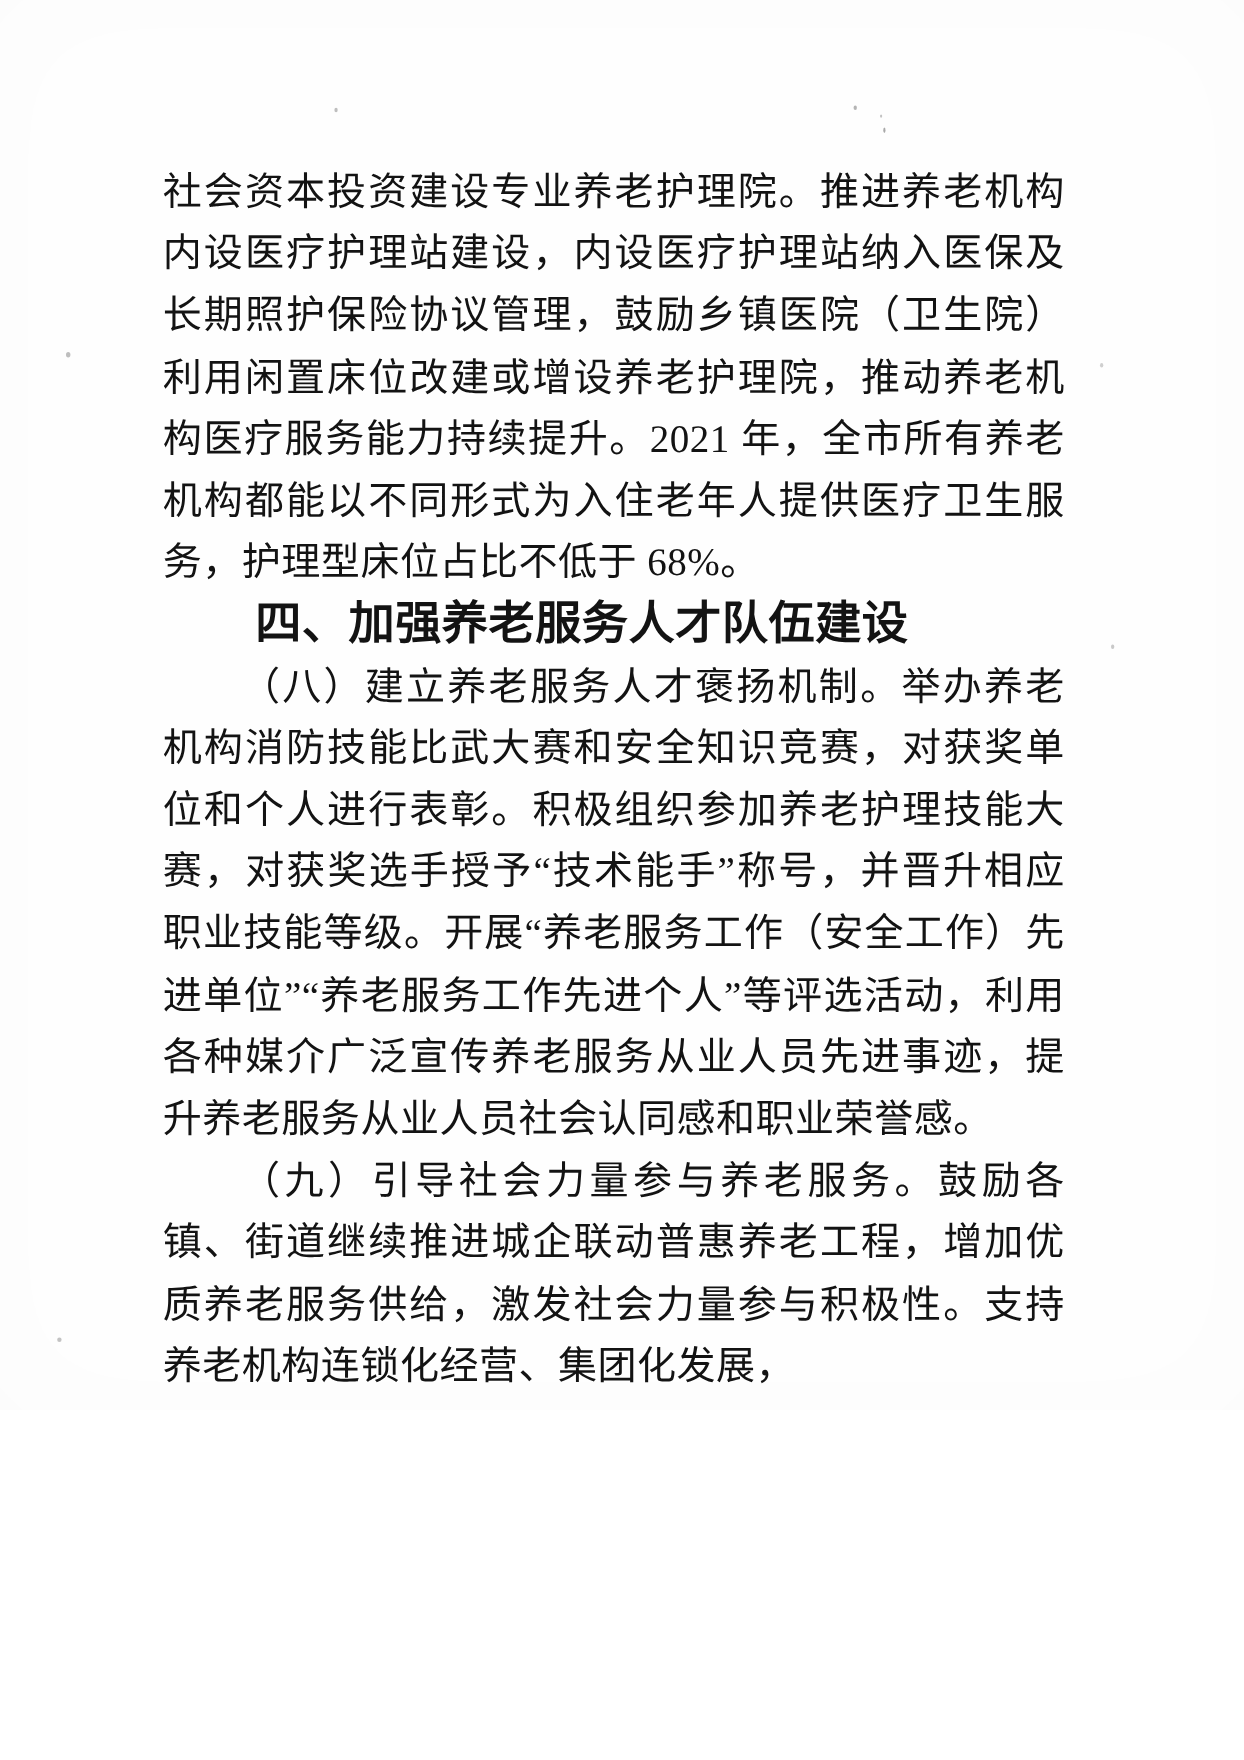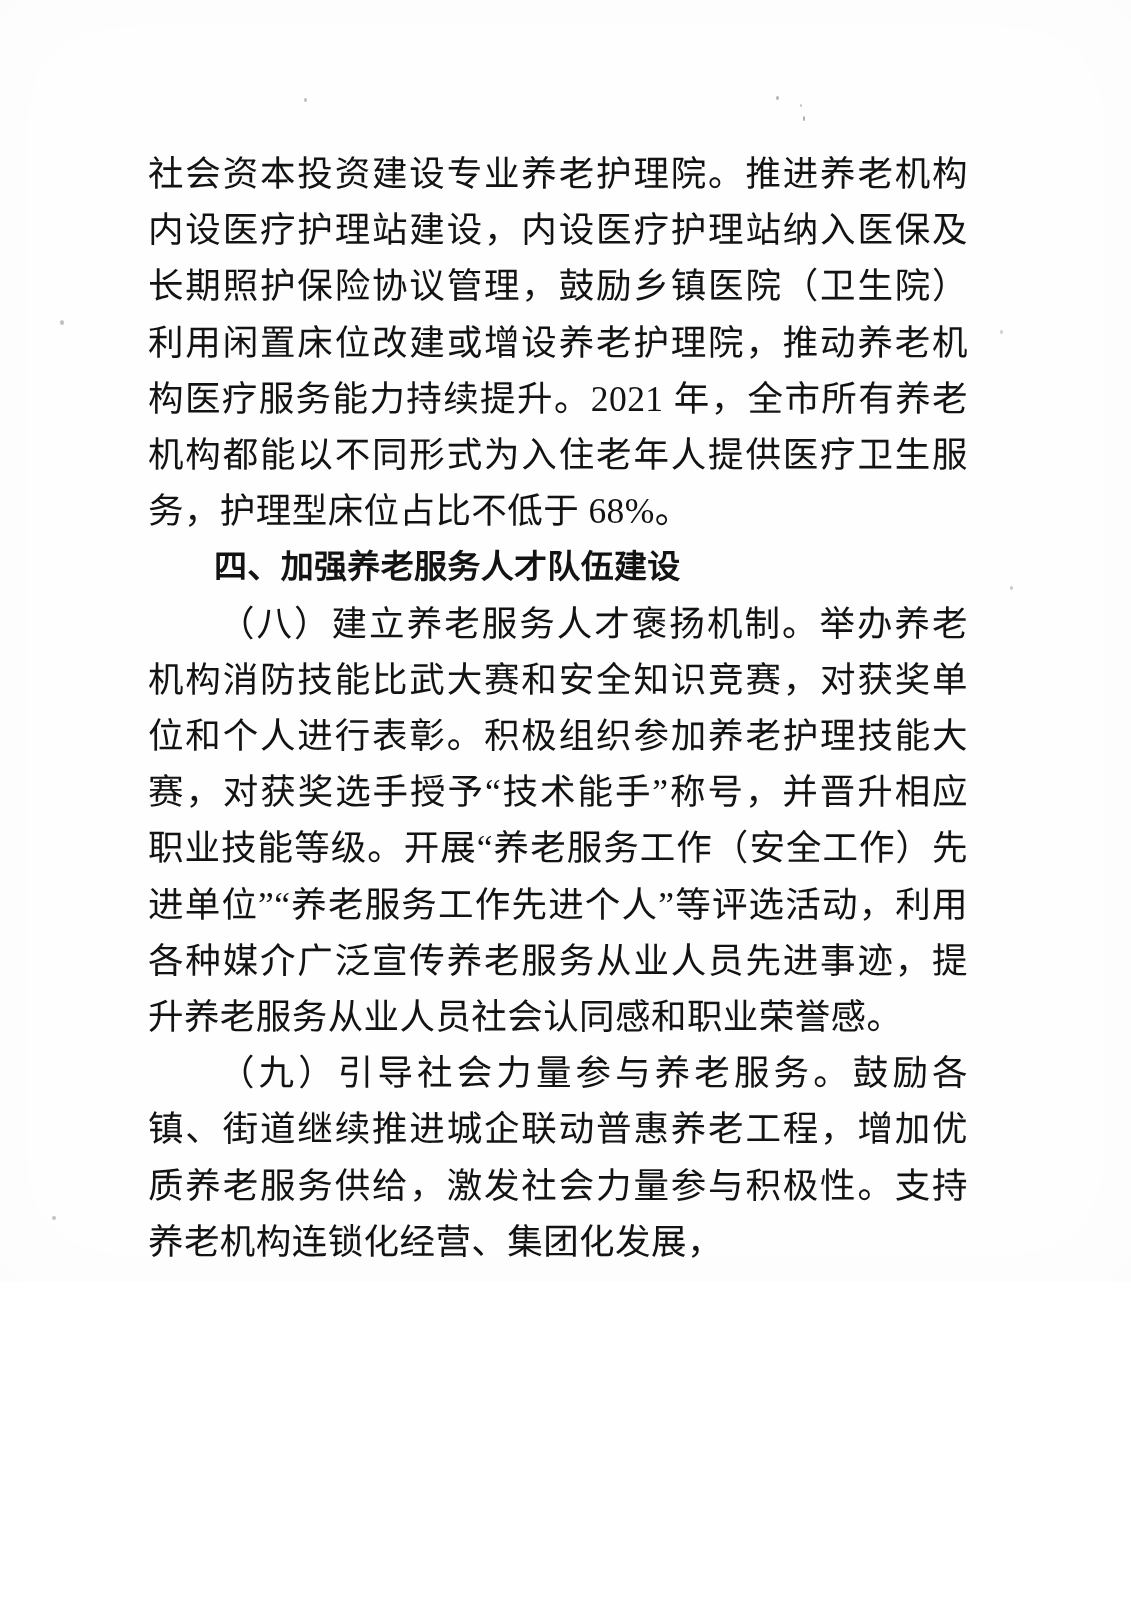--- a/index.html
+++ b/index.html
@@ -52,21 +52,21 @@
     line-height: 56.2px;
     font-weight: 400;
   }
 
   .para.indent {
     text-indent: 2em;
   }
 
   .heading {
     font-family: "DejaVu Sans", "Liberation Sans", sans-serif;
-    font-size: 33px;
+    font-size: 42px;
     line-height: 56.2px;
     font-weight: 700;
     text-indent: 2em;
     text-align: left;
     letter-spacing: 0.01em;
   }
 
   
   .folio {
     position: absolute;

